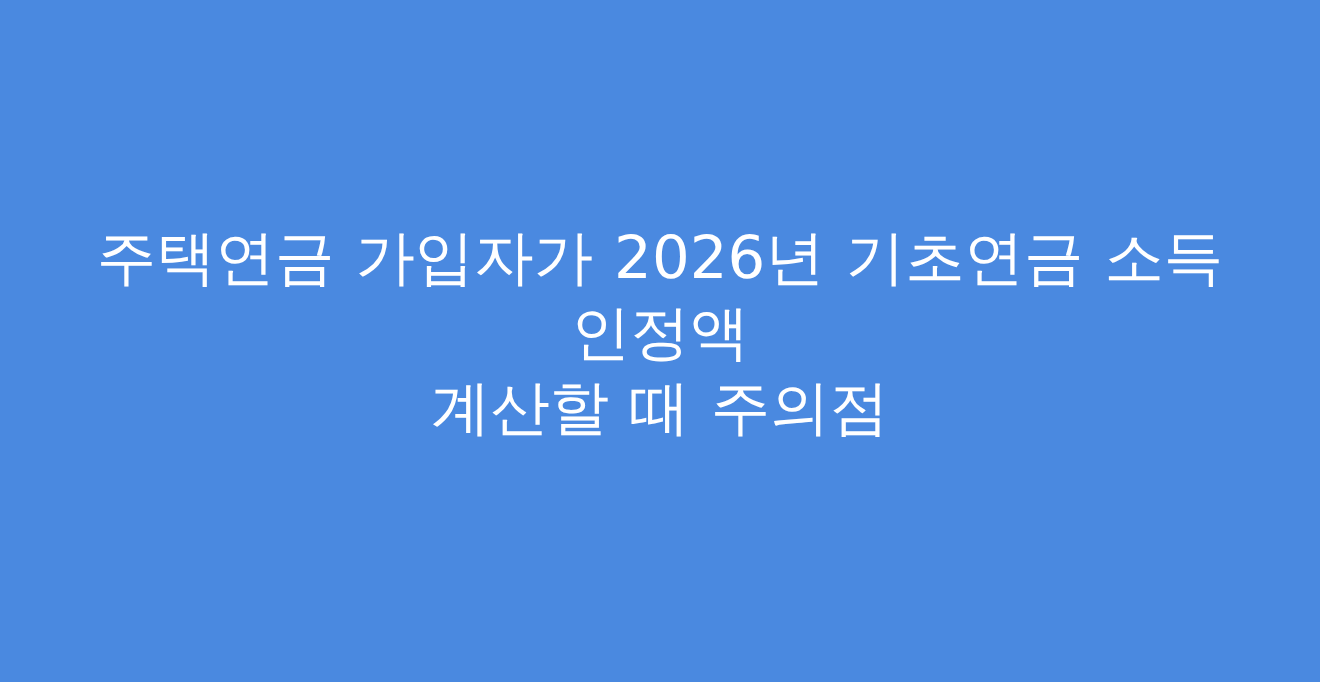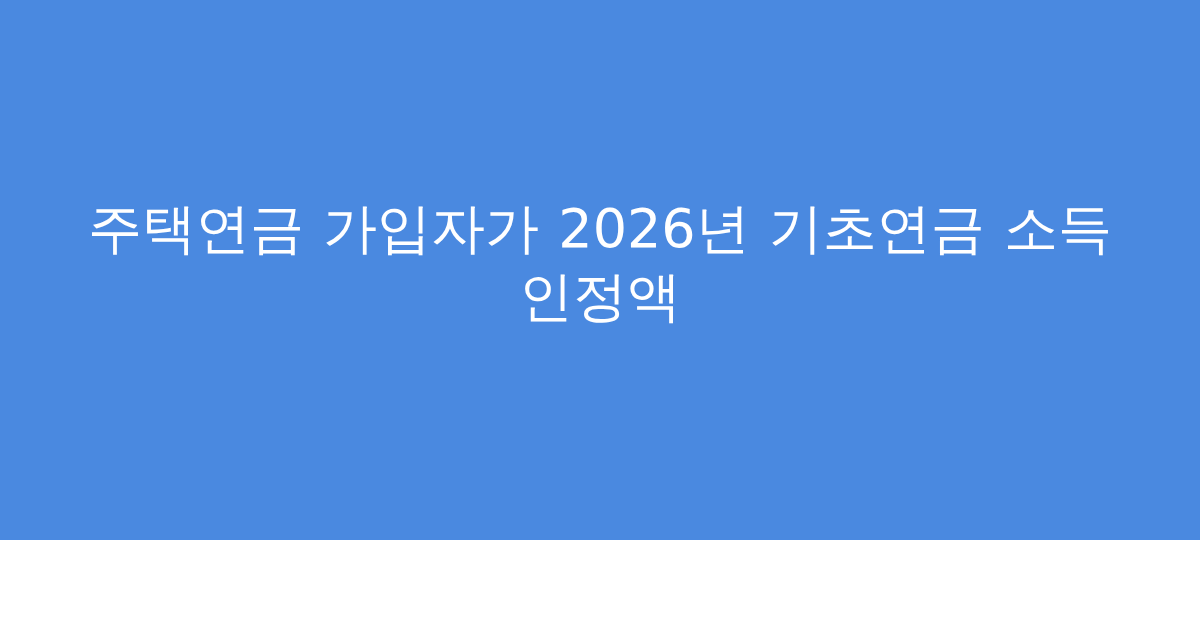--- a/index.html
+++ b/index.html
@@ -13,21 +13,21 @@
     height: 630px;
     overflow: hidden;
     font-family: "DejaVu Sans", "Liberation Sans", sans-serif;
   }
 
   
   .og-card {
     position: relative;
     box-sizing: border-box;
     width: 1200px;
-    height: 540px;
+    height: 620px;
     display: flex;
     align-items: center;
     justify-content: center;
     background-color: #4a89e0;   
     overflow: hidden;
   }
 
   
   .headline-block {
     width: 1060px;
@@ -57,16 +57,17 @@
 </style>
 </head>
 <body>
 
 <div class="og-card" style="background-color: rgb(74, 137, 224);">
 
   <div class="headline-block">
 
     <h1 class="headline" style="color: rgb(255, 255, 255);">
       <span class="headline-line">주택연금 가입자가 2026년 기초연금 소득인정액</span>
+      <span class="headline-line">계산할 때 주의점</span>
     </h1>
 
   </div>
 </div>
 
 </body></html>

